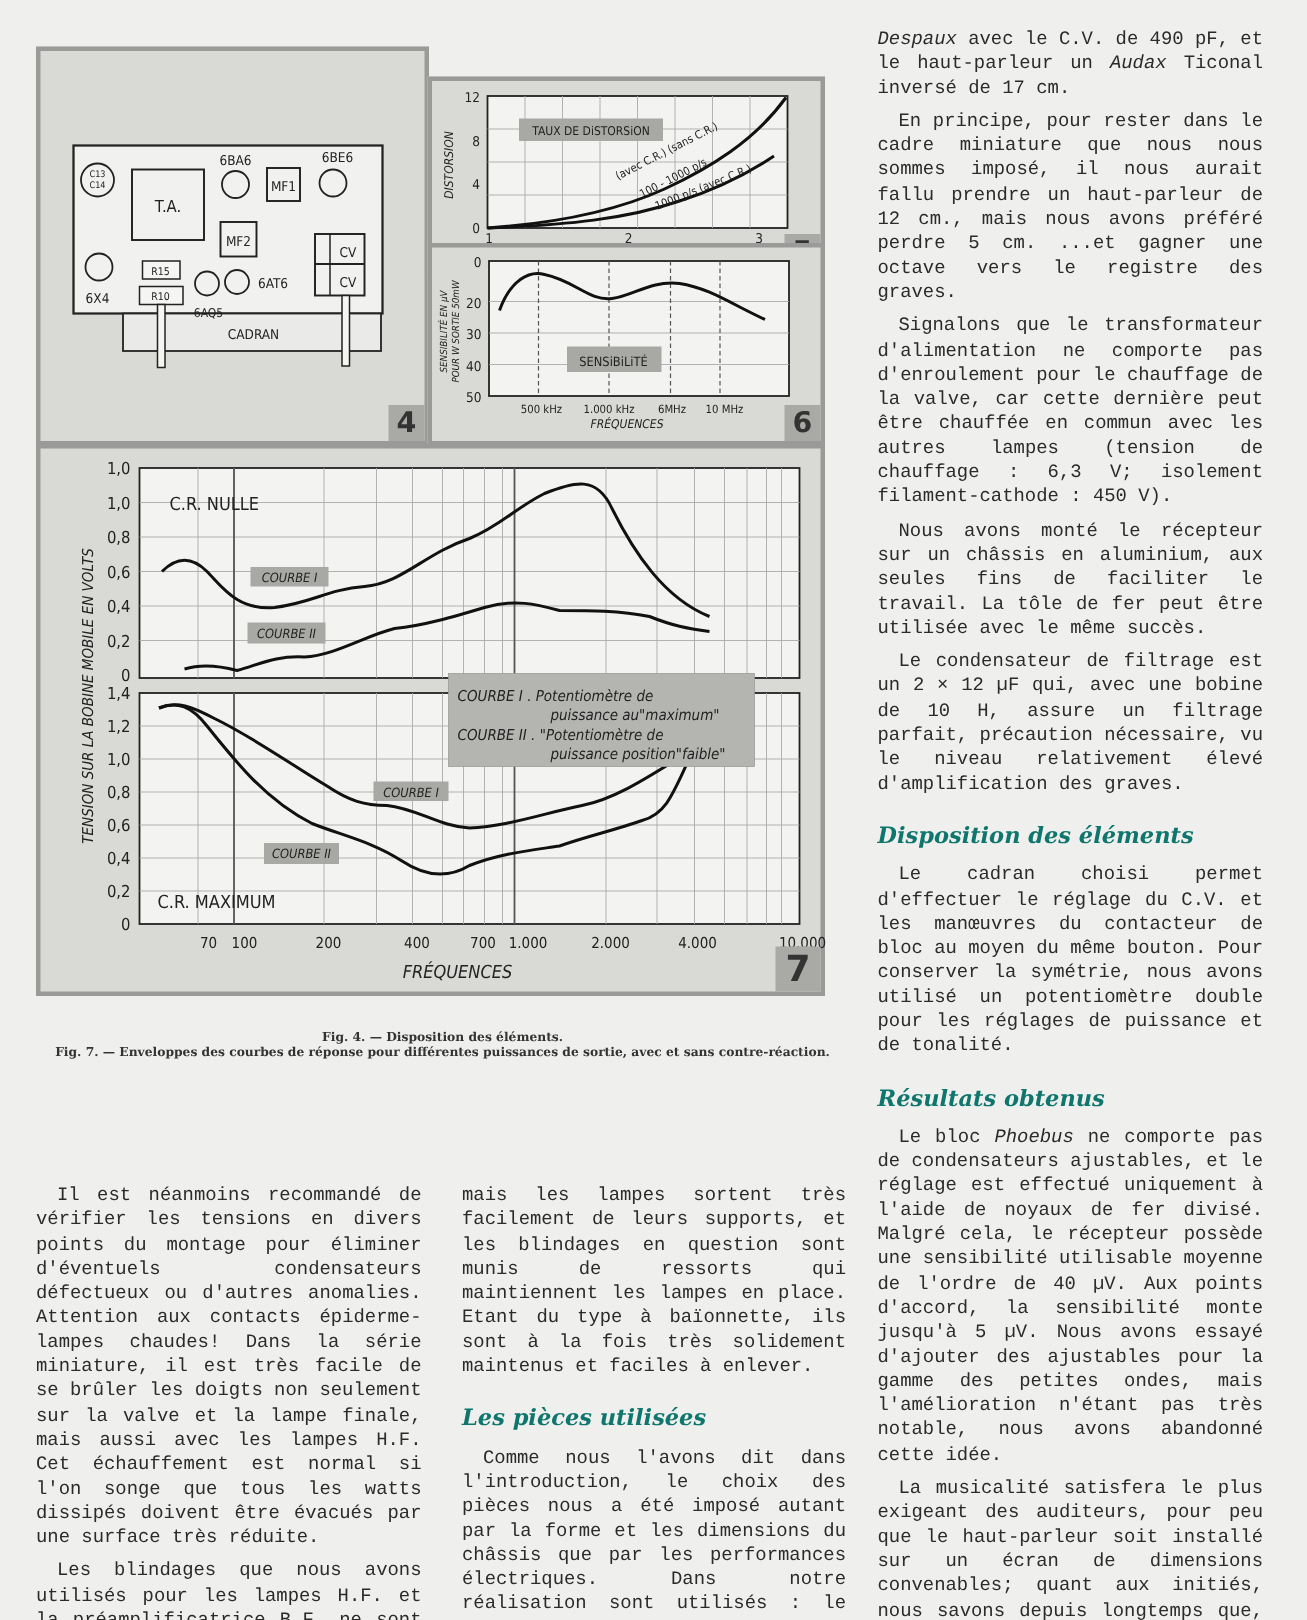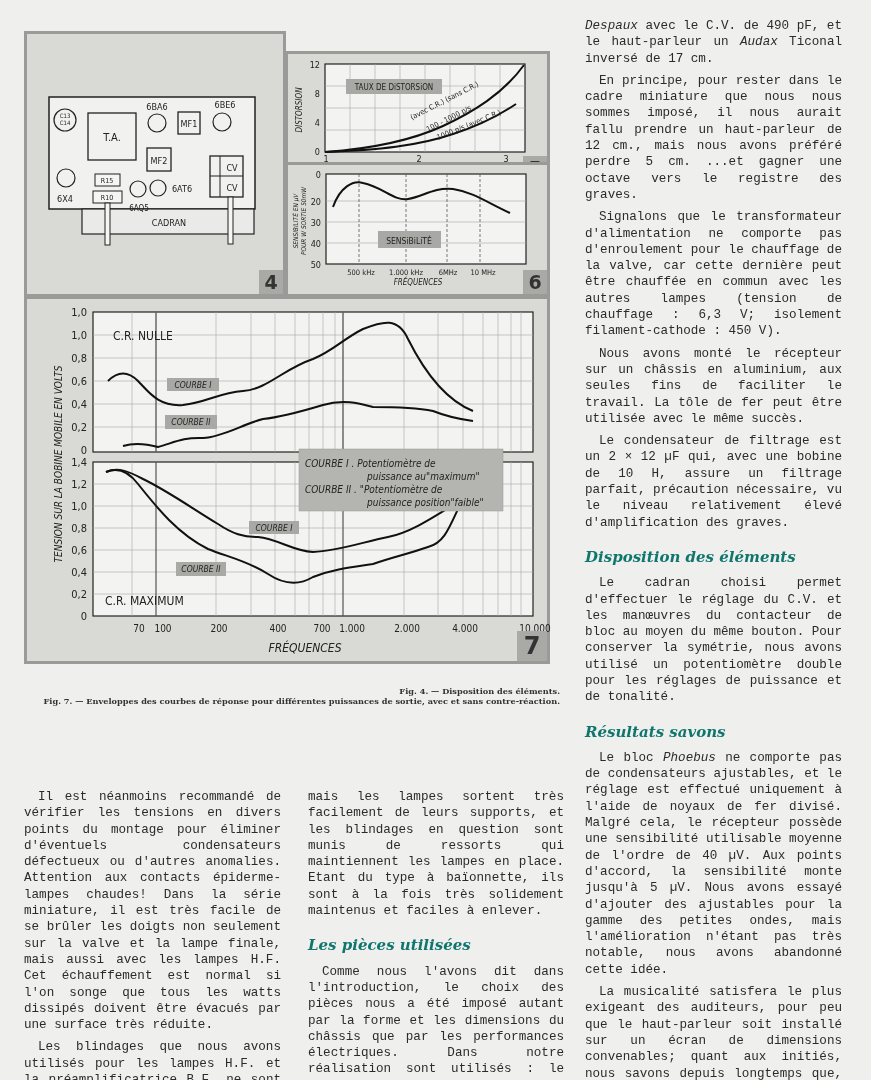--- a/index.html
+++ b/index.html
@@ -2,21 +2,21 @@
 <html><head>
 <meta charset="utf-8">
 <style>
   html,body{margin:0;padding:0;}
   body{width:871px;height:1080px;background:#efefed;position:relative;overflow:hidden;font-family:"DejaVu Serif","Liberation Serif",serif;color:#2a2a2a;}
   .fig-wrap{position:absolute;left:24px;top:31px;width:526px;height:633px;}
   .panel{position:absolute;background:#d9d9d6;border:3px solid #9a9a98;box-sizing:border-box;}
   .fignum{position:absolute;right:0;bottom:0;width:24px;height:24px;background:#a9a9a6;color:#333;font-family:"DejaVu Sans",sans-serif;font-weight:bold;font-size:19px;text-align:center;line-height:24px;}
   .fignum.big{width:30px;height:30px;font-size:24px;line-height:30px;}
   svg text{font-family:"DejaVu Sans Condensed","DejaVu Sans",sans-serif;}
-  .caption{position:absolute;left:30px;top:686px;width:530px;text-align:right;font-size:8.2px;font-weight:bold;line-height:10px;color:#333;}
+  .caption{position:absolute;left:30px;top:686px;width:530px;text-align:center;font-size:8.2px;font-weight:bold;line-height:10px;color:#333;}
   .col{position:absolute;font-size:12.6px;line-height:16.3px;text-align:justify;color:#2b2b2b;}
   .col p{margin:0 0 6px 0;text-indent:14px;font-family:Liberation Mono, monospace;}
   .col p.noindent{text-indent:0;}
   .col h2{font-size:15px;font-style:italic;font-weight:bold;margin:18px 0 10px 0;color:#0f766e;font-family:"DejaVu Serif",serif;}
   em{font-style:italic;}
 </style>
 </head>
 <body>
 
 <div class="fig-wrap">
@@ -268,17 +268,17 @@
 </div>
 
 <div class="col" style="left:585px;top:18px;width:257px;">
   <p class="noindent"><em>Despaux</em><span> avec le C.V. de 490 pF, et le haut-parleur un </span><em>Audax</em><span> Ticonal inversé de 17 cm.</span></p>
   <p>En principe, pour rester dans le cadre miniature que nous nous sommes imposé, il nous aurait fallu prendre un haut-parleur de 12 cm., mais nous avons préféré perdre 5 cm. ...et gagner une octave vers le registre des graves.</p>
   <p>Signalons que le transformateur d'alimentation ne comporte pas d'enroulement pour le chauffage de la valve, car cette dernière peut être chauffée en commun avec les autres lampes (tension de chauffage : 6,3 V; isolement filament-cathode : 450 V).</p>
   <p>Nous avons monté le récepteur sur un châssis en aluminium, aux seules fins de faciliter le travail. La tôle de fer peut être utilisée avec le même succès.</p>
   <p>Le condensateur de filtrage est un 2 × 12 µF qui, avec une bobine de 10 H, assure un filtrage parfait, précaution nécessaire, vu le niveau relativement élevé d'amplification des graves.</p>
   <h2>Disposition des éléments</h2>
   <p>Le cadran choisi permet d'effectuer le réglage du C.V. et les manœuvres du contacteur de bloc au moyen du même bouton. Pour conserver la symétrie, nous avons utilisé un potentiomètre double pour les réglages de puissance et de tonalité.</p>
-  <h2>Résultats savons</h2>
+  <h2>Résultats obtenus</h2>
   <p><span>Le bloc </span><em>Phoebus</em><span> ne comporte pas de condensateurs ajustables, et le réglage est effectué uniquement à l'aide de noyaux de fer divisé. Malgré cela, le récepteur possède une sensibilité utilisable moyenne de l'ordre de 40 µV. Aux points d'accord, la sensibilité monte jusqu'à 5 µV. Nous avons essayé d'ajouter des ajustables pour la gamme des petites ondes, mais l'amélioration n'étant pas très notable, nous avons abandonné cette idée.</span></p>
   <p>La musicalité satisfera le plus exigeant des auditeurs, pour peu que le haut-parleur soit installé sur un écran de dimensions convenables; quant aux initiés, nous savons depuis longtemps que, seules, les contentent, les « boîtes à musique » nées des efforts conjugués de leur matière grise et de leurs mains. Qu'ils essaient cependant notre montage, et nous sommes prêts à parier qu'ils en seront enchantés, eux aussi, et adopteront notre prototype pour la fabrication en série.</p>
 
 </div>
 
 </body></html>

